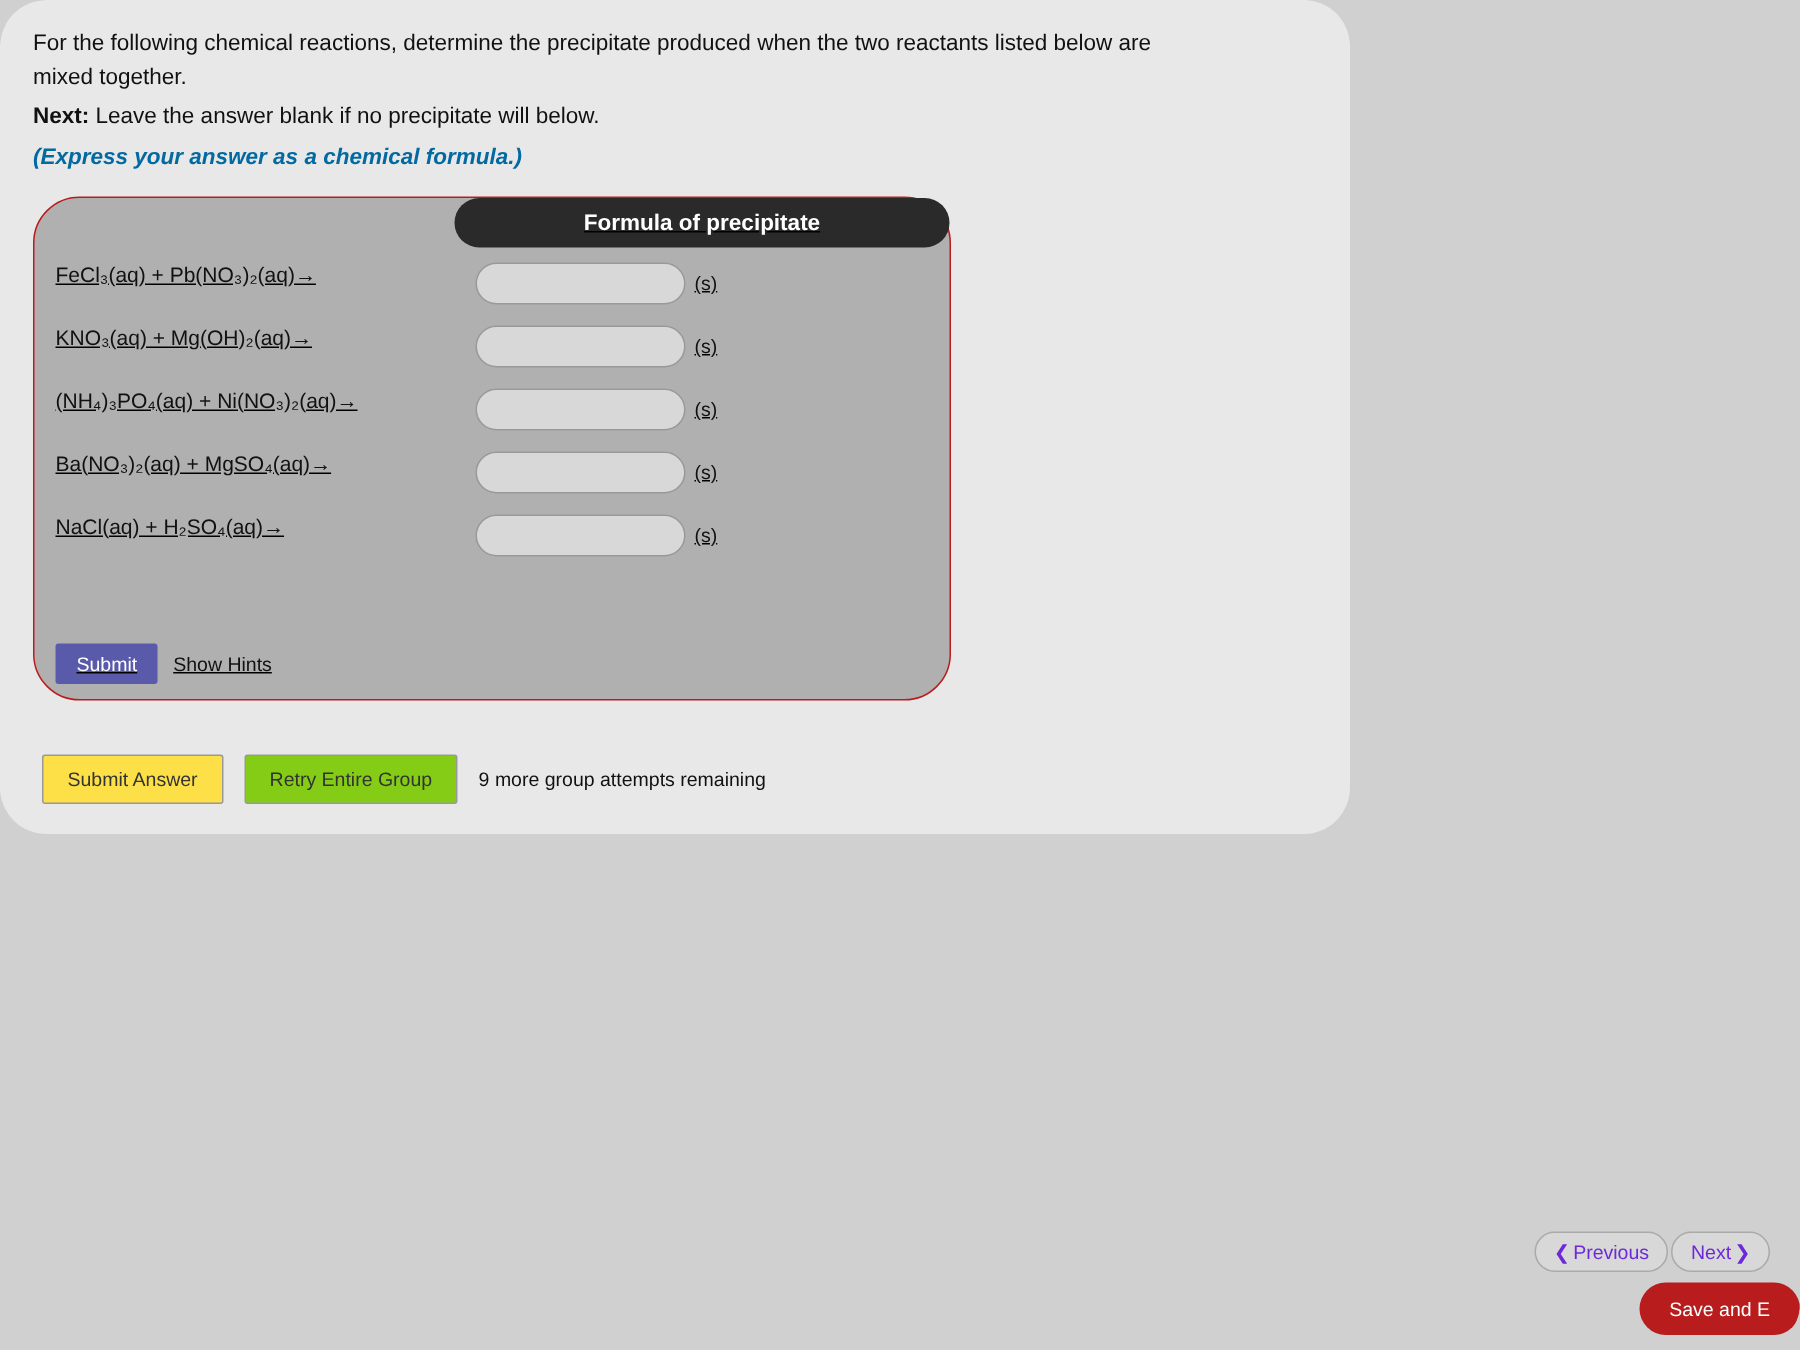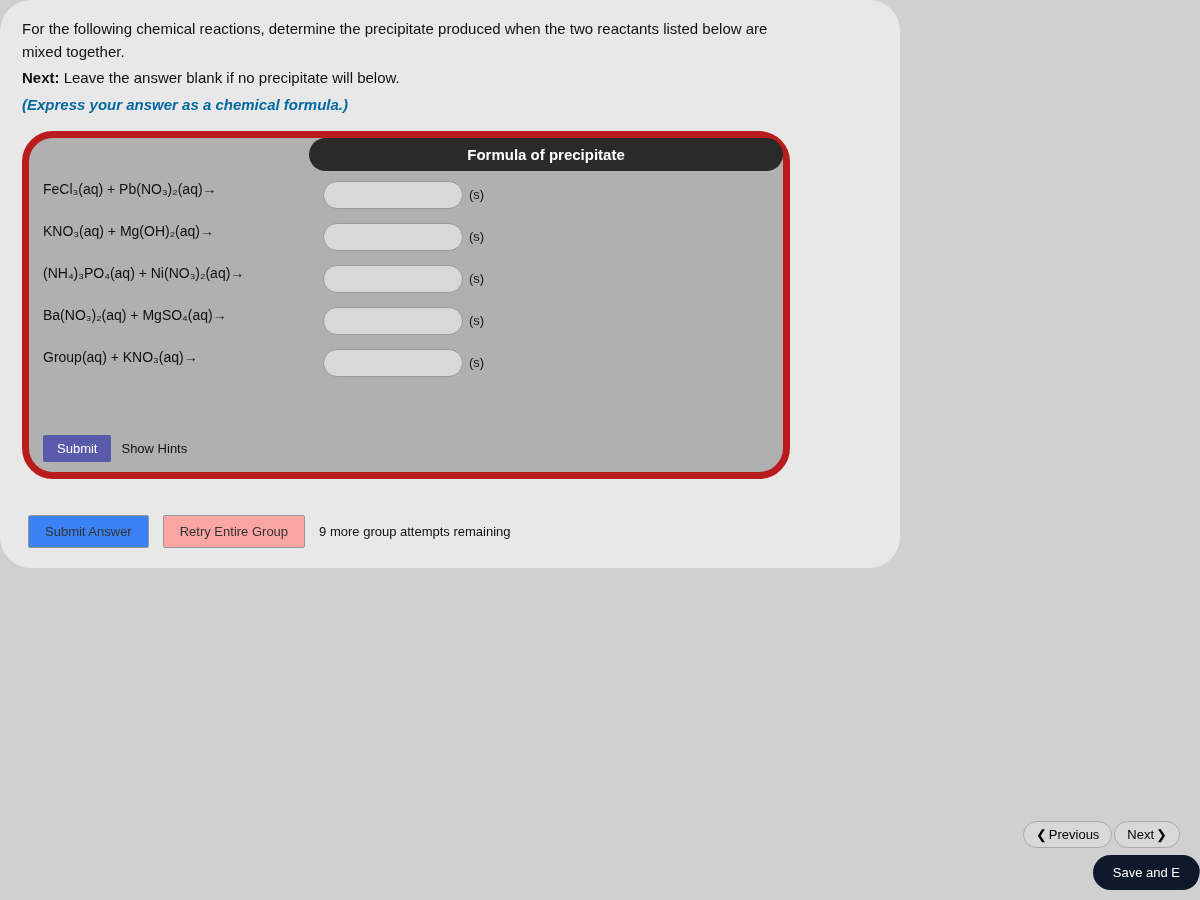--- a/index.html
+++ b/index.html
@@ -34,24 +34,25 @@
       font-style: italic;
       font-weight: bold;
       font-size: 15px;
       margin-top: 6px;
       margin-bottom: 18px;
       color: #0369a1;
     }
 
     .question-box {
       background-color: #b0b0b0;
-      border: 7px solid #b91c1c;
+      border: 1px solid #b91c1c;
       padding: 0;
       display: inline-block;
-      width: 768px;
+      width: 612px;
+      text-decoration: underline;
     }
 
     .reaction-rows {
       padding: 10px 14px 14px 14px;
     }
 
     .reaction-row {
       display: flex;
       align-items: flex-start;
       margin-bottom: 14px;
@@ -115,31 +116,31 @@
 
     .bottom-bar {
       margin-top: 36px;
       display: flex;
       align-items: center;
       gap: 14px;
       padding: 0 6px;
     }
 
     .btn-submit-answer {
-      background-color: #3b82f6;
+      background-color: #fde047;
       border: 1px solid #999;
       color: #333;
       padding: 8px 16px;
       font-size: 13px;
       cursor: pointer;
       border-radius: 2px;
     }
 
     .btn-retry {
-      background-color: #fca5a5;
+      background-color: #84cc16;
       border: 1px solid #999;
       color: #333;
       padding: 8px 16px;
       font-size: 13px;
       cursor: pointer;
       border-radius: 2px;
     }
 
     .attempts-remaining {
       font-size: 13px;
@@ -159,41 +160,41 @@
       display: flex;
       align-items: center;
       gap: 2px;
     }
 
     .chevron-btn {
       display: flex;
       align-items: center;
       background-color: #d8d8d8;
       border: 1px solid #aaa;
-      color: #000000;
+      color: #6d28d9;
       padding: 5px 12px;
       font-size: 13px;
       cursor: pointer;
     }
 
     .chevron-btn.prev::before {
       content: '❮ ';
       margin-right: 2px;
     }
 
     .chevron-btn.next::after {
       content: ' ❯';
       margin-left: 2px;
     }
 
     .save-btn {
       position: absolute;
       bottom: 10px;
       right: 0px;
-      background-color: #0f172a;
+      background-color: #b91c1c;
       color: white;
       border: none;
       padding: 10px 20px;
       font-size: 13px;
       cursor: pointer;
     }
 
     .header-row {
       display: flex;
       align-items: center;
@@ -262,21 +263,21 @@
 
       <div class="reaction-row">
         <div class="reaction-equation">Ba(NO₃)₂(aq) + MgSO₄(aq)→</div>
         <div class="answer-area">
           <input class="answer-input" type="text" value="" style="">
           <span class="unit-label">(s)</span>
         </div>
       </div>
 
       <div class="reaction-row">
-        <div class="reaction-equation">Group(aq) + KNO₃(aq)→</div>
+        <div class="reaction-equation">NaCl(aq) + H₂SO₄(aq)→</div>
         <div class="answer-area">
           <input class="answer-input" type="text" value="" style="">
           <span class="unit-label">(s)</span>
         </div>
       </div>
     </div>
 
     
     <div class="button-row">
       <button class="btn-submit-inner">Submit</button>

